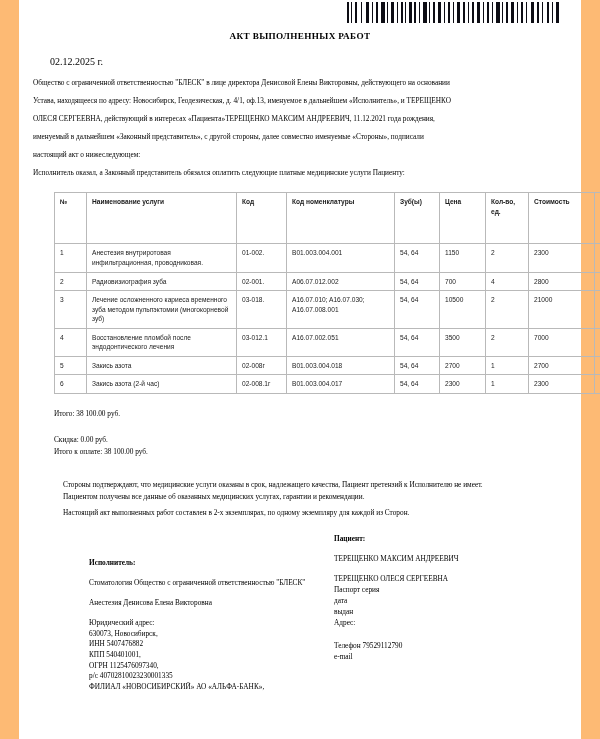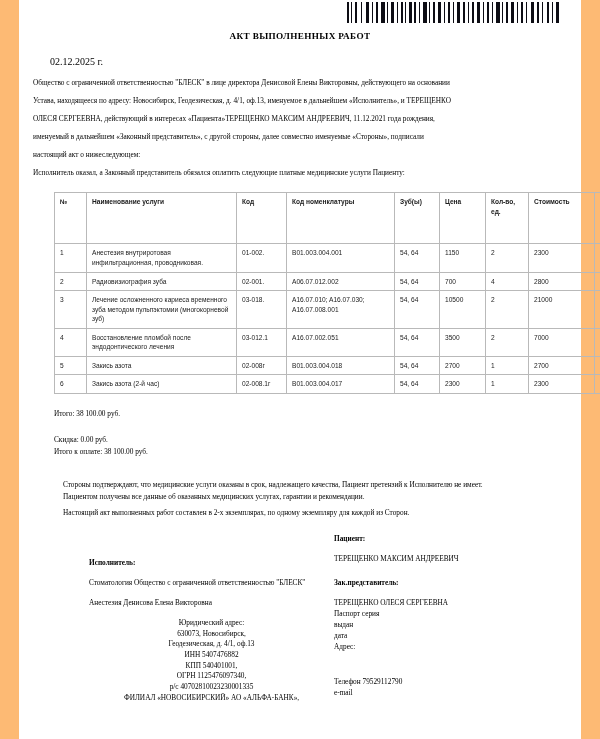--- a/index.html
+++ b/index.html
@@ -135,23 +135,23 @@
     width: 230px;
   }
   .sig-heading {
     font-weight: bold;
     margin: 0 0 9px 0;
   }
   .sig-heading.second { margin-top: 13px; }
   .sig-line { margin: 0; }
   .sig-block { margin-bottom: 9px; }
   .addr-block { margin-top: 9px; }
-  .addr-block .sig-line { line-height: 1.46; text-align: center; }
+  .addr-block .sig-line { line-height: 1.46; }
   .col-right .sig-line { line-height: 1.5; }
-  .rcontact { margin-top: 24px; }
+  .rcontact { margin-top: 12px; }
 </style>
 </head>
 <body>
 
 <div class="page-wrap">
   <div class="page">
 
     <div class="barcode-area">
       <svg width="220" height="21" viewBox="0 0 220 21" aria-hidden="true">
         <rect x="0" y="0" width="220" height="21" fill="#ffffff"></rect>
@@ -315,37 +315,35 @@
 
     <div class="signatures">
 
       <div class="col-left">
         <div class="sig-heading">Исполнитель:</div>
         <div class="sig-block">Стоматология Общество с ограниченной ответственностью "БЛЕСК"</div>
         <div class="sig-block">Анестезия Денисова Елена Викторовна</div>
         <div class="addr-block">
           <div class="sig-line">Юридический адрес:</div>
           <div class="sig-line">630073, Новосибирск,</div>
-          <div class="sig-line">Геодезическая, д. 4/1, оф.13</div>
           <div class="sig-line">ИНН 5407476882</div>
           <div class="sig-line">КПП 540401001,</div>
           <div class="sig-line">ОГРН 1125476097340,</div>
           <div class="sig-line">р/с 40702810023230001335</div>
           <div class="sig-line">ФИЛИАЛ «НОВОСИБИРСКИЙ» АО «АЛЬФА-БАНК»,</div>
         </div>
       </div>
 
       <div class="col-right">
         <div class="sig-heading">Пациент:</div>
         <div class="sig-block">ТЕРЕЩЕНКО МАКСИМ АНДРЕЕВИЧ</div>
-        <div class="sig-heading second">Зак.представитель:</div>
         <div class="sig-line">ТЕРЕЩЕНКО ОЛЕСЯ СЕРГЕЕВНА</div>
         <div class="sig-line">Паспорт серия</div>
+        <div class="sig-line">дата</div>
         <div class="sig-line">выдан</div>
-        <div class="sig-line">дата</div>
         <div class="sig-line">Адрес:</div>
         <div class="rcontact">
           <div class="sig-line">Телефон 79529112790</div>
           <div class="sig-line">e-mail</div>
         </div>
       </div>
 
     </div>
 
   </div>

